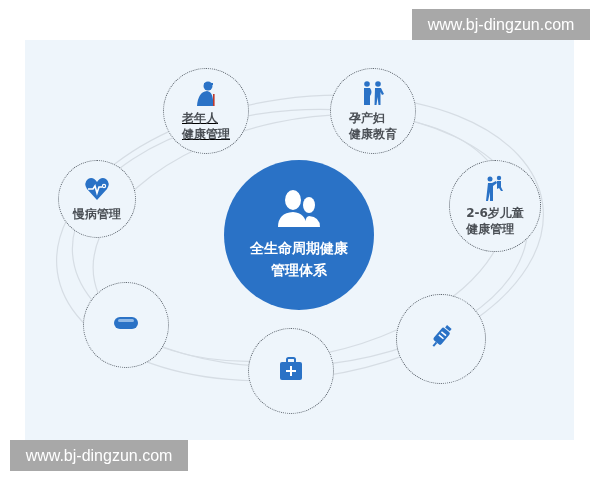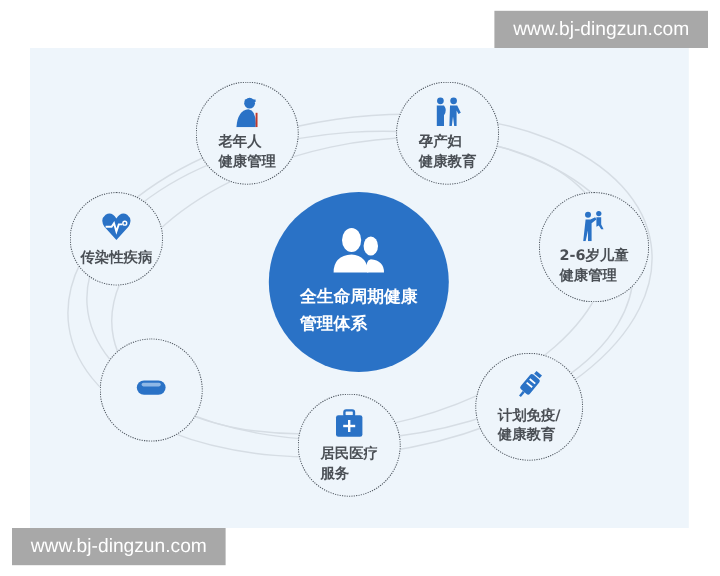--- a/index.html
+++ b/index.html
@@ -25,21 +25,21 @@
     font-size: 12px; line-height: 16px; color: #4a4f55; text-align: left; font-weight: bold;
     white-space: pre-line;
   }
   .center-node {
     position: absolute; left: 224px; top: 160px; width: 150px; height: 150px;
     border-radius: 50%; background: #2a72c6;
     display: flex; flex-direction: column; align-items: center; justify-content: center;
   }
   .center-node .icon { width: 46px; height: 40px; margin-bottom: 8px; }
   .center-node .label {
-    color: #ffffff; font-size: 14px; line-height: 22px; font-weight: bold; text-align: left;
+    color: #ffffff; font-size: 14px; line-height: 22px; font-weight: bold; text-align: center;
     white-space: pre-line;
   }
   .watermark {
     position: absolute; background: #a8a8a8; color: #ffffff;
     font-family: "Liberation Sans", sans-serif; font-size: 16px;
     display: flex; align-items: center; justify-content: center; text-align: center;
   }
   .wm-top { left: 412px; top: 9px; width: 178px; height: 31px; }
   .wm-bottom { left: 10px; top: 440px; width: 178px; height: 31px; }
 </style>
@@ -62,21 +62,21 @@
       <ellipse cx="17" cy="11" rx="8" ry="10"></ellipse>
       <path d="M2 38 Q2 24 17 23 Q30 24 31 38 Z"></path>
       <ellipse cx="33" cy="16" rx="6" ry="8"></ellipse>
       <path d="M30 38 Q28 28 33 27 Q44 28 44 38 Z"></path>
     </g>
   </svg>
   <div class="label">全生命周期健康
 管理体系</div>
 </div>
 
-<div class="node" style="left:163px;top:68px;width:86px;height:86px;">
+<div class="node" style="left:163px;top:68px;width:86px;height:86px;text-decoration:underline;">
   <svg class="icon" viewBox="0 0 26 26">
     <g fill="#2a72c6">
       <circle cx="15" cy="6" r="4.5"></circle>
       <path d="M11 3 h9 v2 h-9z"></path>
       <path d="M4 26 Q5 12 14 11 Q21 12 20 26 Z"></path>
       <rect x="20" y="14" width="1.6" height="12" fill="#c0392b"></rect>
     </g>
   </svg>
   <div class="label">老年人
 健康管理</div>
@@ -94,21 +94,21 @@
   <div class="label">孕产妇
 健康教育</div>
 </div>
 
 <div class="node" style="left:58px;top:160px;width:78px;height:78px;">
   <svg class="icon" viewBox="0 0 26 26">
     <path fill="#2a72c6" d="M13 24 L3 13 Q-1 7 4 3 Q9 0 13 6 Q17 0 22 3 Q27 7 23 13 Z"></path>
     <polyline fill="none" stroke="#ffffff" stroke-width="1.6" points="4,13 9,13 11,10 13,17 15,11 18,11"></polyline>
     <circle cx="20" cy="10" r="1.6" fill="none" stroke="#ffffff" stroke-width="1.2"></circle>
   </svg>
-  <div class="label">传染性疾病</div>
+  <div class="label">慢病管理</div>
 </div>
 
 <div class="node" style="left:449px;top:160px;width:92px;height:92px;">
   <svg class="icon" viewBox="0 0 26 26">
     <g fill="#2a72c6">
       <circle cx="8" cy="4" r="2.5"></circle>
       <path d="M6 8 L10 8 L14 6 L15 8 L11 11 L11 26 L8 26 L8 17 L6 26 L4 26 Z"></path>
       <circle cx="17" cy="3" r="2.2"></circle>
       <path d="M15 6 h4 v6 l2 4 h-2 l-2 -3 -2 1z"></path>
     </g>
@@ -124,32 +124,28 @@
   </svg>
 </div>
 
 <div class="node" style="left:248px;top:328px;width:86px;height:86px;">
   <svg class="icon" viewBox="0 0 26 26">
     <rect x="9" y="2" width="8" height="5" rx="1.5" fill="none" stroke="#2a72c6" stroke-width="2"></rect>
     <rect x="2" y="6" width="22" height="18" rx="2" fill="#2a72c6"></rect>
     <rect x="12" y="10" width="2" height="10" fill="#ffffff"></rect>
     <rect x="8" y="14" width="10" height="2" fill="#ffffff"></rect>
   </svg>
-  <div class="label">居民医疗
-服务</div>
 </div>
 
 <div class="node" style="left:396px;top:294px;width:90px;height:90px;">
   <svg class="icon" viewBox="0 0 26 26">
     <g transform="rotate(40 13 13)" fill="#2a72c6">
       <rect x="10" y="0" width="6" height="3"></rect>
       <rect x="8" y="4" width="10" height="16" rx="2"></rect>
       <rect x="12" y="20" width="2" height="5"></rect>
       <rect x="10" y="8" width="6" height="1.5" fill="#ffffff"></rect>
       <rect x="10" y="12" width="6" height="1.5" fill="#ffffff"></rect>
     </g>
   </svg>
-  <div class="label">计划免疫/
-健康教育</div>
 </div>
 
 <div class="watermark wm-top">www.bj-dingzun.com</div>
 <div class="watermark wm-bottom">www.bj-dingzun.com</div>
 
 </body></html>

